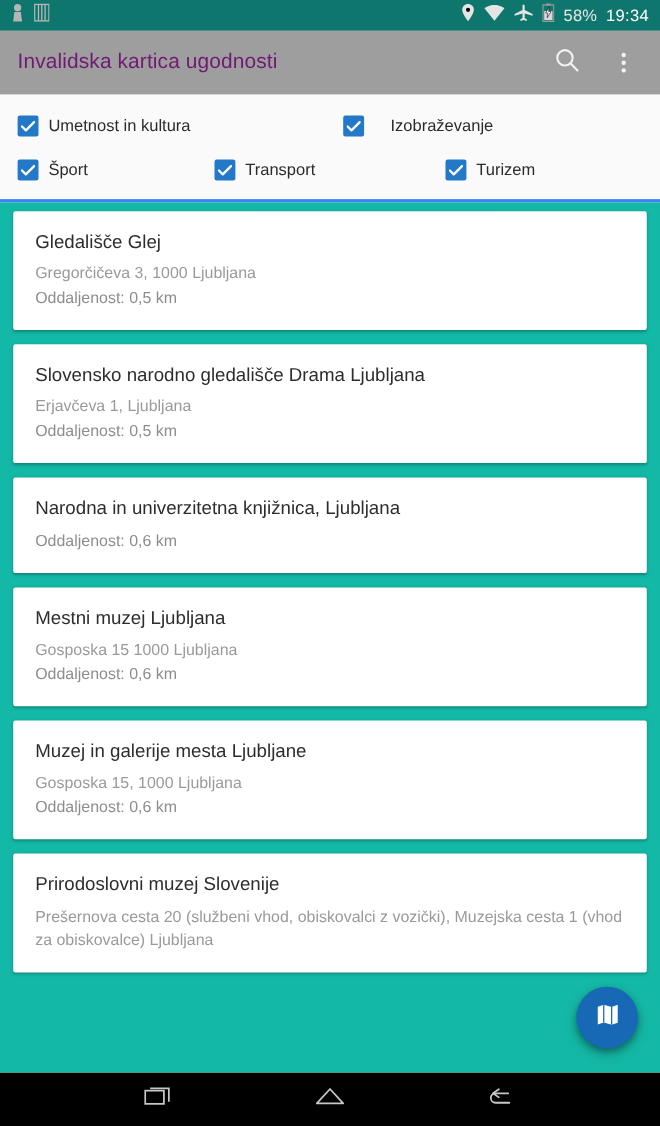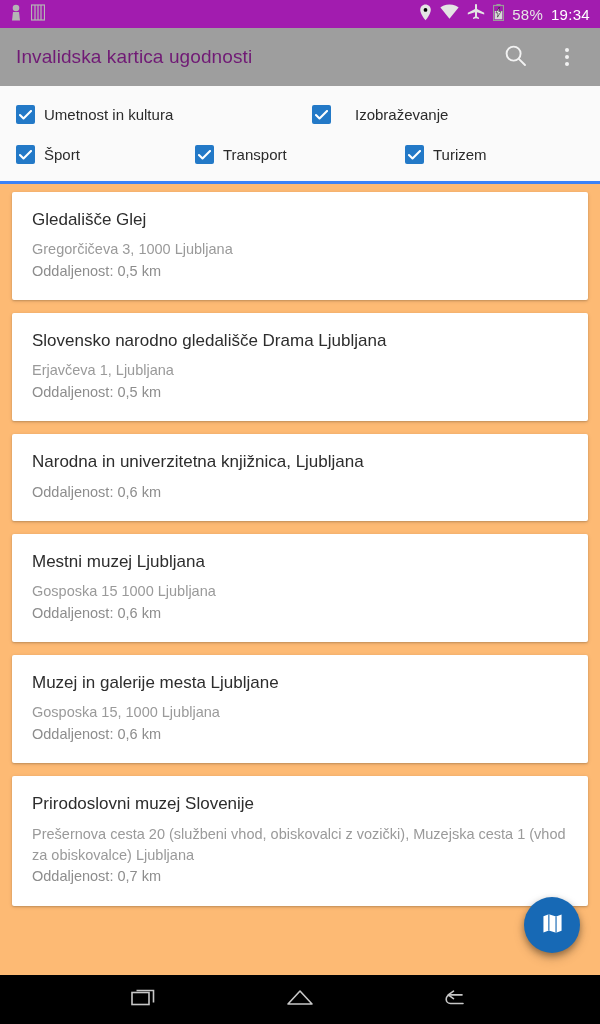--- a/index.html
+++ b/index.html
@@ -6,21 +6,21 @@
   html, body {
     width:600px; height:1024px;
     font-family:"Liberation Sans", sans-serif;
     background:#f2f2f2;
     overflow:hidden;
   }
   .phone { position:relative; width:600px; height:1024px; display:flex; flex-direction:column; }
 
   
   .statusbar {
-    height:28px; background:#a21caf; color:#d8d8d8;
+    height:28px; background:#0f766e; color:#d8d8d8;
     display:flex; align-items:center; padding:0 10px;
     flex:0 0 28px;
   }
   .sb-left { display:flex; align-items:center; gap:9px; }
   .sb-right { margin-left:auto; display:flex; align-items:center; gap:8px; }
   .sb-text { font-size:15px; color:#e6e6e6; letter-spacing:.2px; }
   .sb-time { font-size:15px; color:#ffffff; letter-spacing:.3px; }
   .ico { display:block; }
 
   
@@ -47,21 +47,21 @@
   .cb-item { display:flex; align-items:center; gap:9px; position:absolute; }
   .cb {
     width:19px; height:19px; border-radius:2px; background:#2379c7;
     display:flex; align-items:center; justify-content:center; flex:0 0 19px;
   }
   .cb svg { display:block; }
   .cb-label { font-size:15px; color:#2b2b2b; white-space:nowrap; }
 
   
   .list {
-    flex:1 1 auto; background:#fdba74; overflow:hidden;
+    flex:1 1 auto; background:#14b8a6; overflow:hidden;
     padding:8px 0 0 0; position:relative;
   }
   .card {
     background:#ffffff; margin:0 12px 13px 12px;
     border-radius:2px;
     box-shadow:0 1px 2px rgba(0,0,0,.18), 0 1px 4px rgba(0,0,0,.10);
     padding:17px 20px 18px 20px;
   }
   .card-title {
     font-size:17px; color:#2d2d2d; line-height:1.25; margin-bottom:9px;
@@ -234,21 +234,20 @@
 
     <div class="card">
       <div class="card-title">Muzej in galerije mesta Ljubljane</div>
       <div class="card-sub">Gosposka 15, 1000 Ljubljana</div>
       <div class="card-dist">Oddaljenost: 0,6 km</div>
     </div>
 
     <div class="card">
       <div class="card-title">Prirodoslovni muzej Slovenije</div>
       <div class="card-sub">Prešernova cesta 20 (službeni vhod, obiskovalci z vozički), Muzejska cesta 1 (vhod za obiskovalce) Ljubljana</div>
-      <div class="card-dist">Oddaljenost: 0,7 km</div>
     </div>
 
     <div class="fab">
       <span>
         <svg width="25" height="25" viewBox="0 0 24 24">
           <path d="M8.5 3.2L3.3 5.0v15.6l5.2-1.9 6.9 2.1 5.3-1.9V3.3l-5.3 1.9z" fill="#ffffff"></path>
           <path d="M8.5 3.2v15.5M15.4 5.2v15.6" stroke="#1769b5" stroke-width="1.1" fill="none"></path>
         </svg>
       </span>
     </div>

